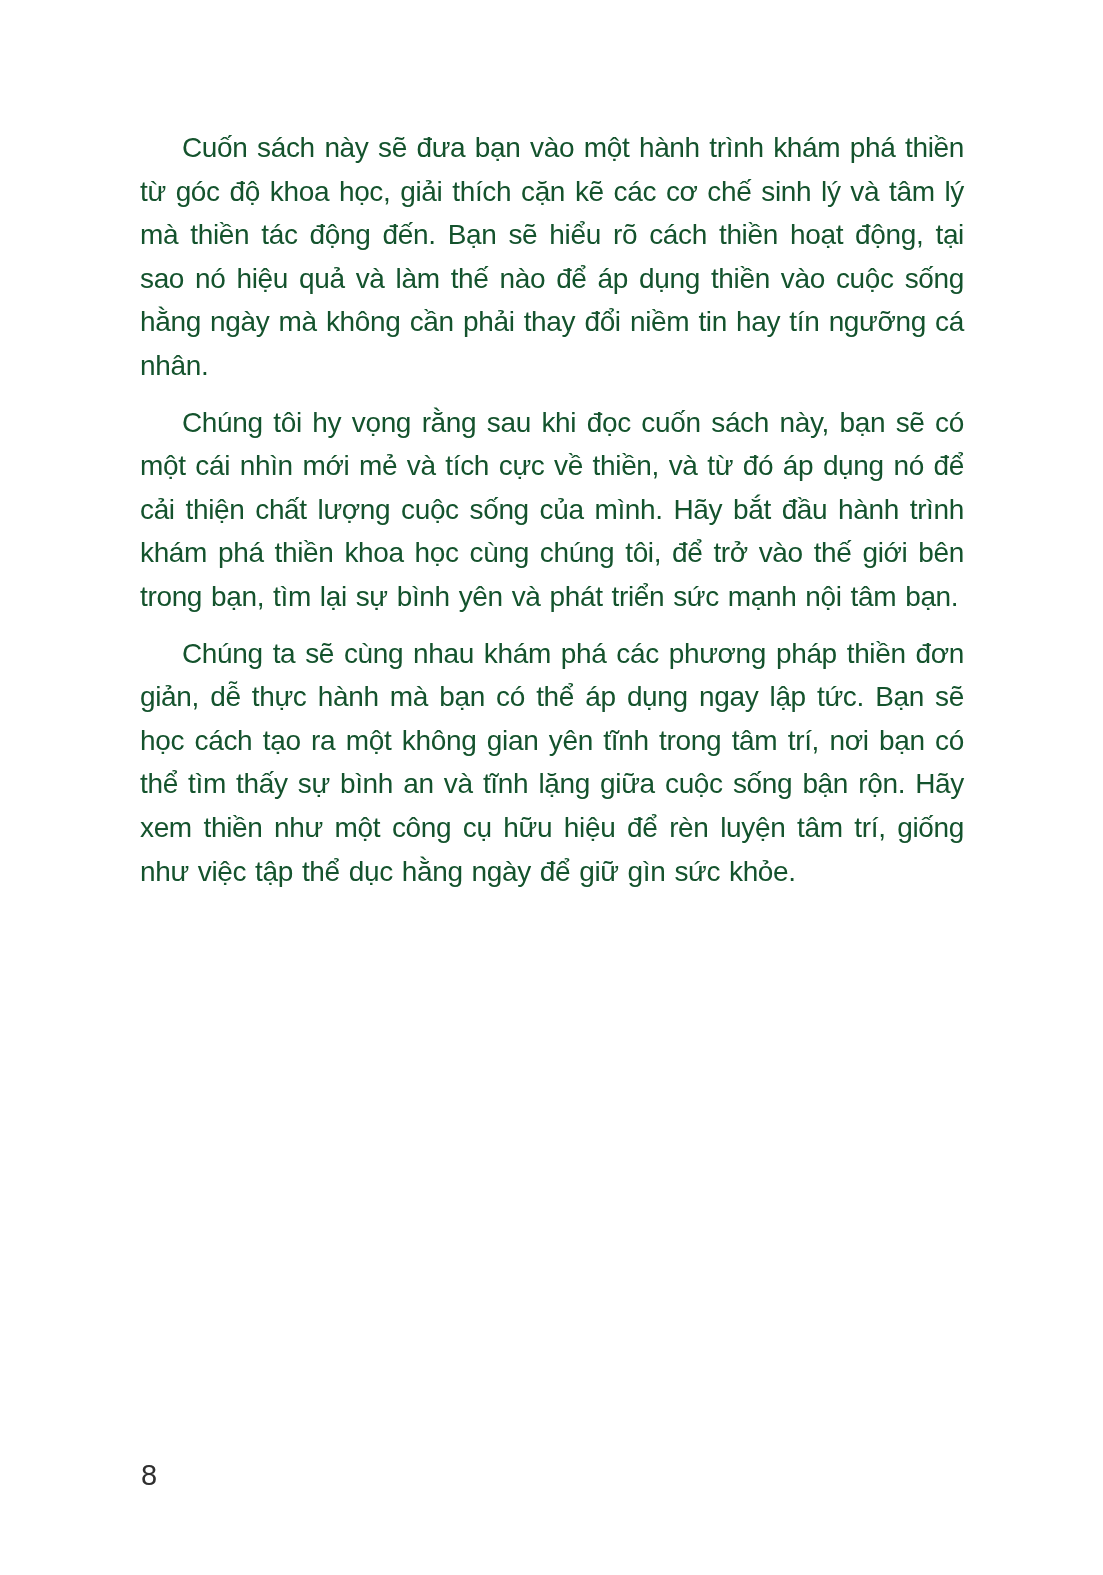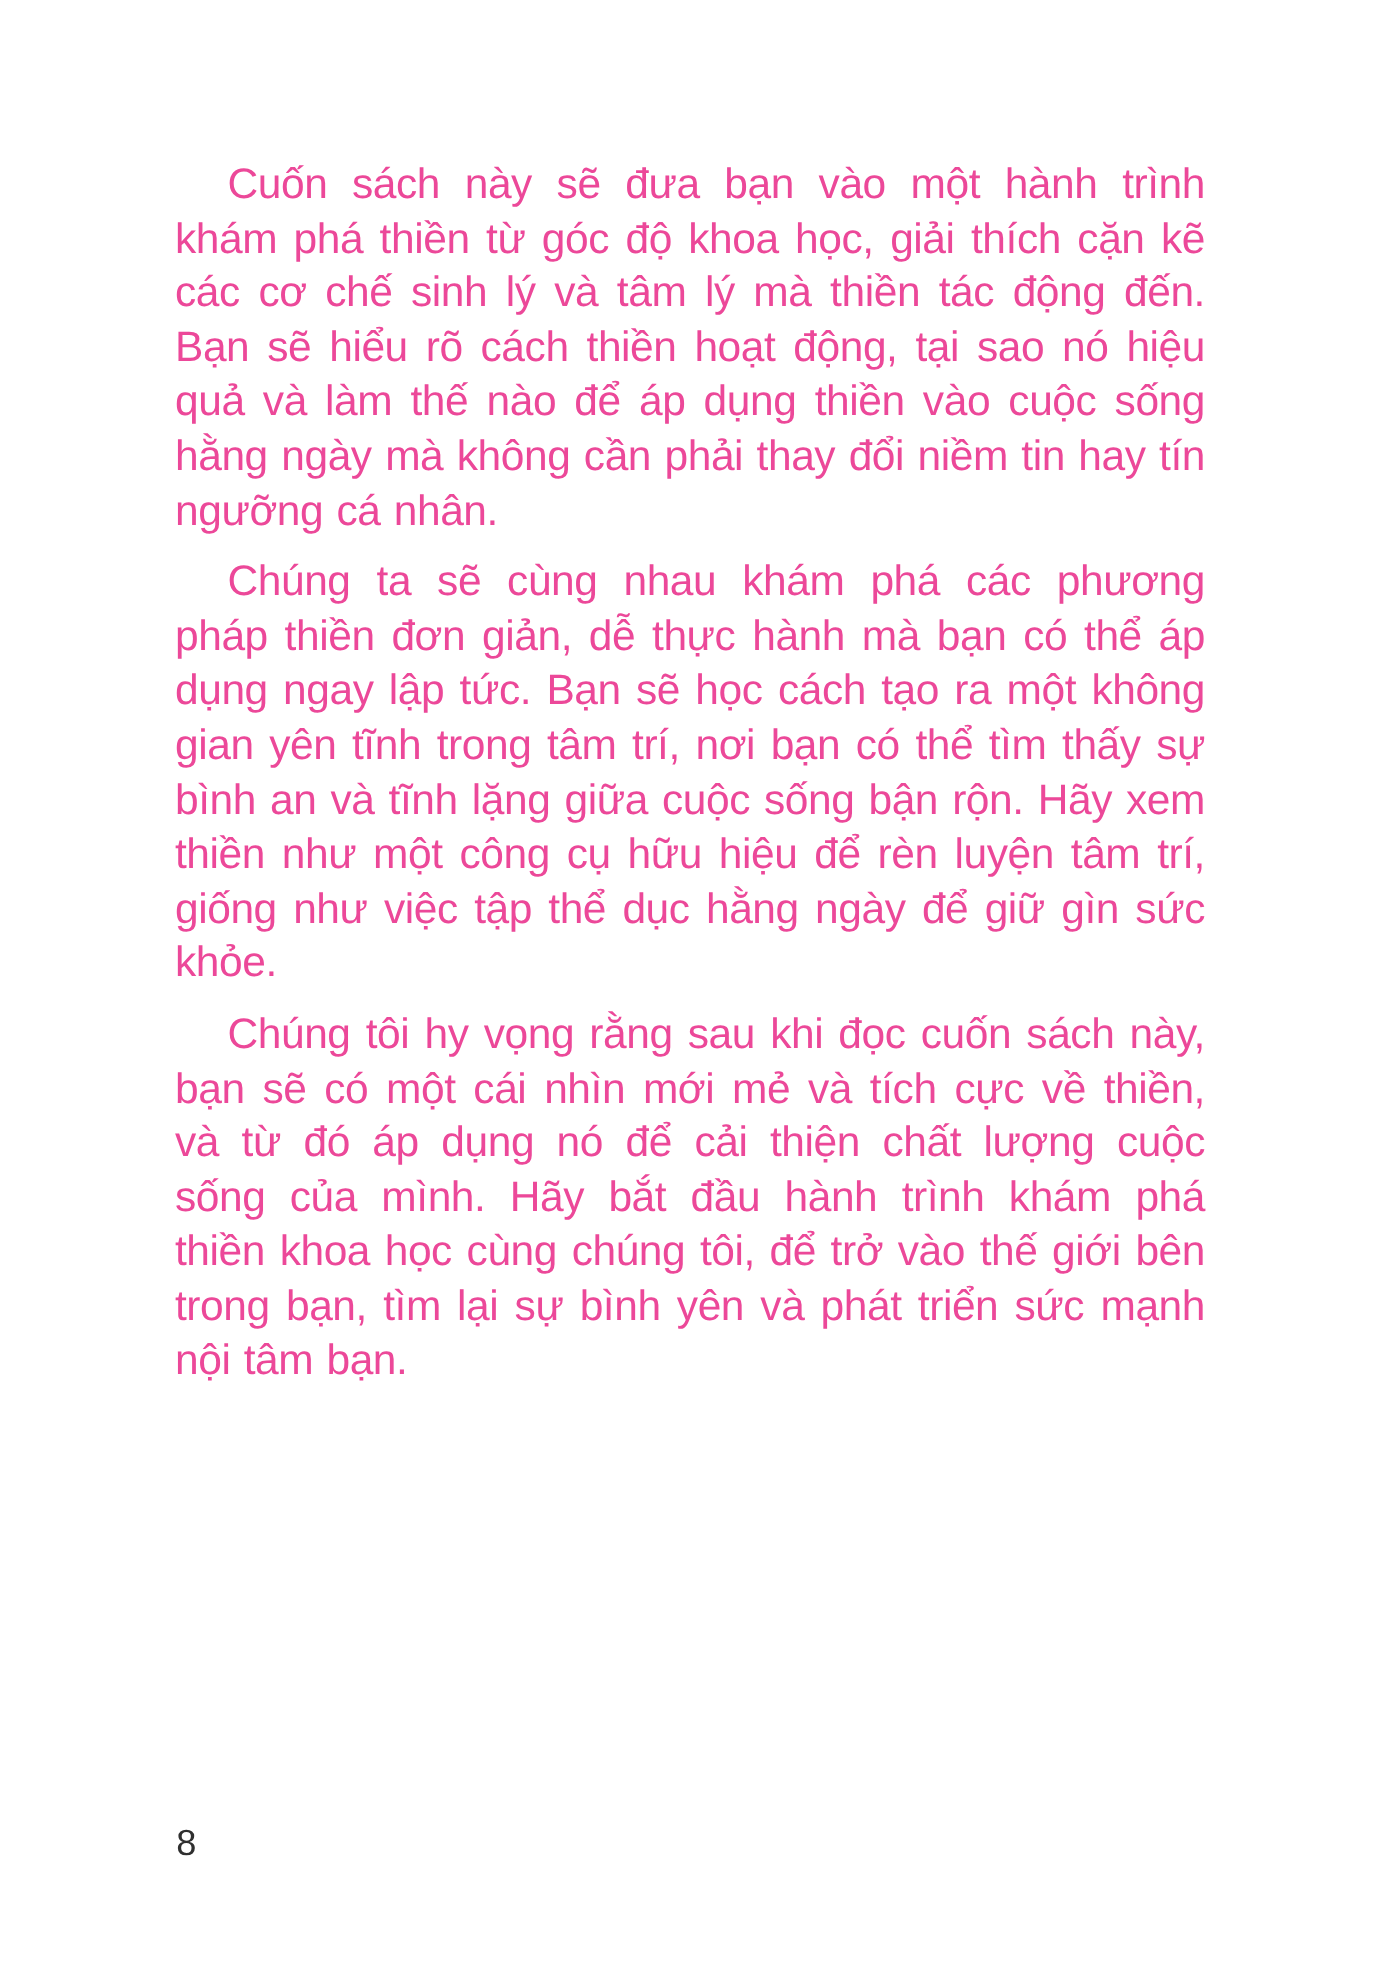--- a/index.html
+++ b/index.html
@@ -15,23 +15,23 @@
     overflow: hidden;
     font-family: "Liberation Sans", "DejaVu Sans", sans-serif;
   }
   .text-block {
     position: absolute;
     left: 140px;
     top: 126px;
     width: 824px;
   }
   .para {
-    font-size: 34px;
+    font-size: 28px;
     line-height: 43.6px;
-    color: #ec4899;
+    color: #14532d;
     text-align: justify;
     text-indent: 42px;
     letter-spacing: -0.35px;
     word-spacing: 1.5px;
     margin: 0 0 13px 0;
     font-weight: 400;
   }
   .page-number {
     position: absolute;
     left: 141px;
@@ -41,17 +41,17 @@
     color: #2f2f2f;
     letter-spacing: 0;
   }
 </style>
 </head>
 <body>
 
 <div class="page">
   <div class="text-block">
     <p class="para">Cuốn sách này sẽ đưa bạn vào một hành trình khám phá thiền từ góc độ khoa học, giải thích cặn kẽ các cơ chế sinh lý và tâm lý mà thiền tác động đến. Bạn sẽ hiểu rõ cách thiền hoạt động, tại sao nó hiệu quả và làm thế nào để áp dụng thiền vào cuộc sống hằng ngày mà không cần phải thay đổi niềm tin hay tín ngưỡng cá nhân.</p>
+    <p class="para">Chúng tôi hy vọng rằng sau khi đọc cuốn sách này, bạn sẽ có một cái nhìn mới mẻ và tích cực về thiền, và từ đó áp dụng nó để cải thiện chất lượng cuộc sống của mình. Hãy bắt đầu hành trình khám phá thiền khoa học cùng chúng tôi, để trở vào thế giới bên trong bạn, tìm lại sự bình yên và phát triển sức mạnh nội tâm bạn.</p>
     <p class="para">Chúng ta sẽ cùng nhau khám phá các phương pháp thiền đơn giản, dễ thực hành mà bạn có thể áp dụng ngay lập tức. Bạn sẽ học cách tạo ra một không gian yên tĩnh trong tâm trí, nơi bạn có thể tìm thấy sự bình an và tĩnh lặng giữa cuộc sống bận rộn. Hãy xem thiền như một công cụ hữu hiệu để rèn luyện tâm trí, giống như việc tập thể dục hằng ngày để giữ gìn sức khỏe.</p>
-    <p class="para">Chúng tôi hy vọng rằng sau khi đọc cuốn sách này, bạn sẽ có một cái nhìn mới mẻ và tích cực về thiền, và từ đó áp dụng nó để cải thiện chất lượng cuộc sống của mình. Hãy bắt đầu hành trình khám phá thiền khoa học cùng chúng tôi, để trở vào thế giới bên trong bạn, tìm lại sự bình yên và phát triển sức mạnh nội tâm bạn.</p>
   </div>
   <div class="page-number">8</div>
 </div>
 
 </body></html>

